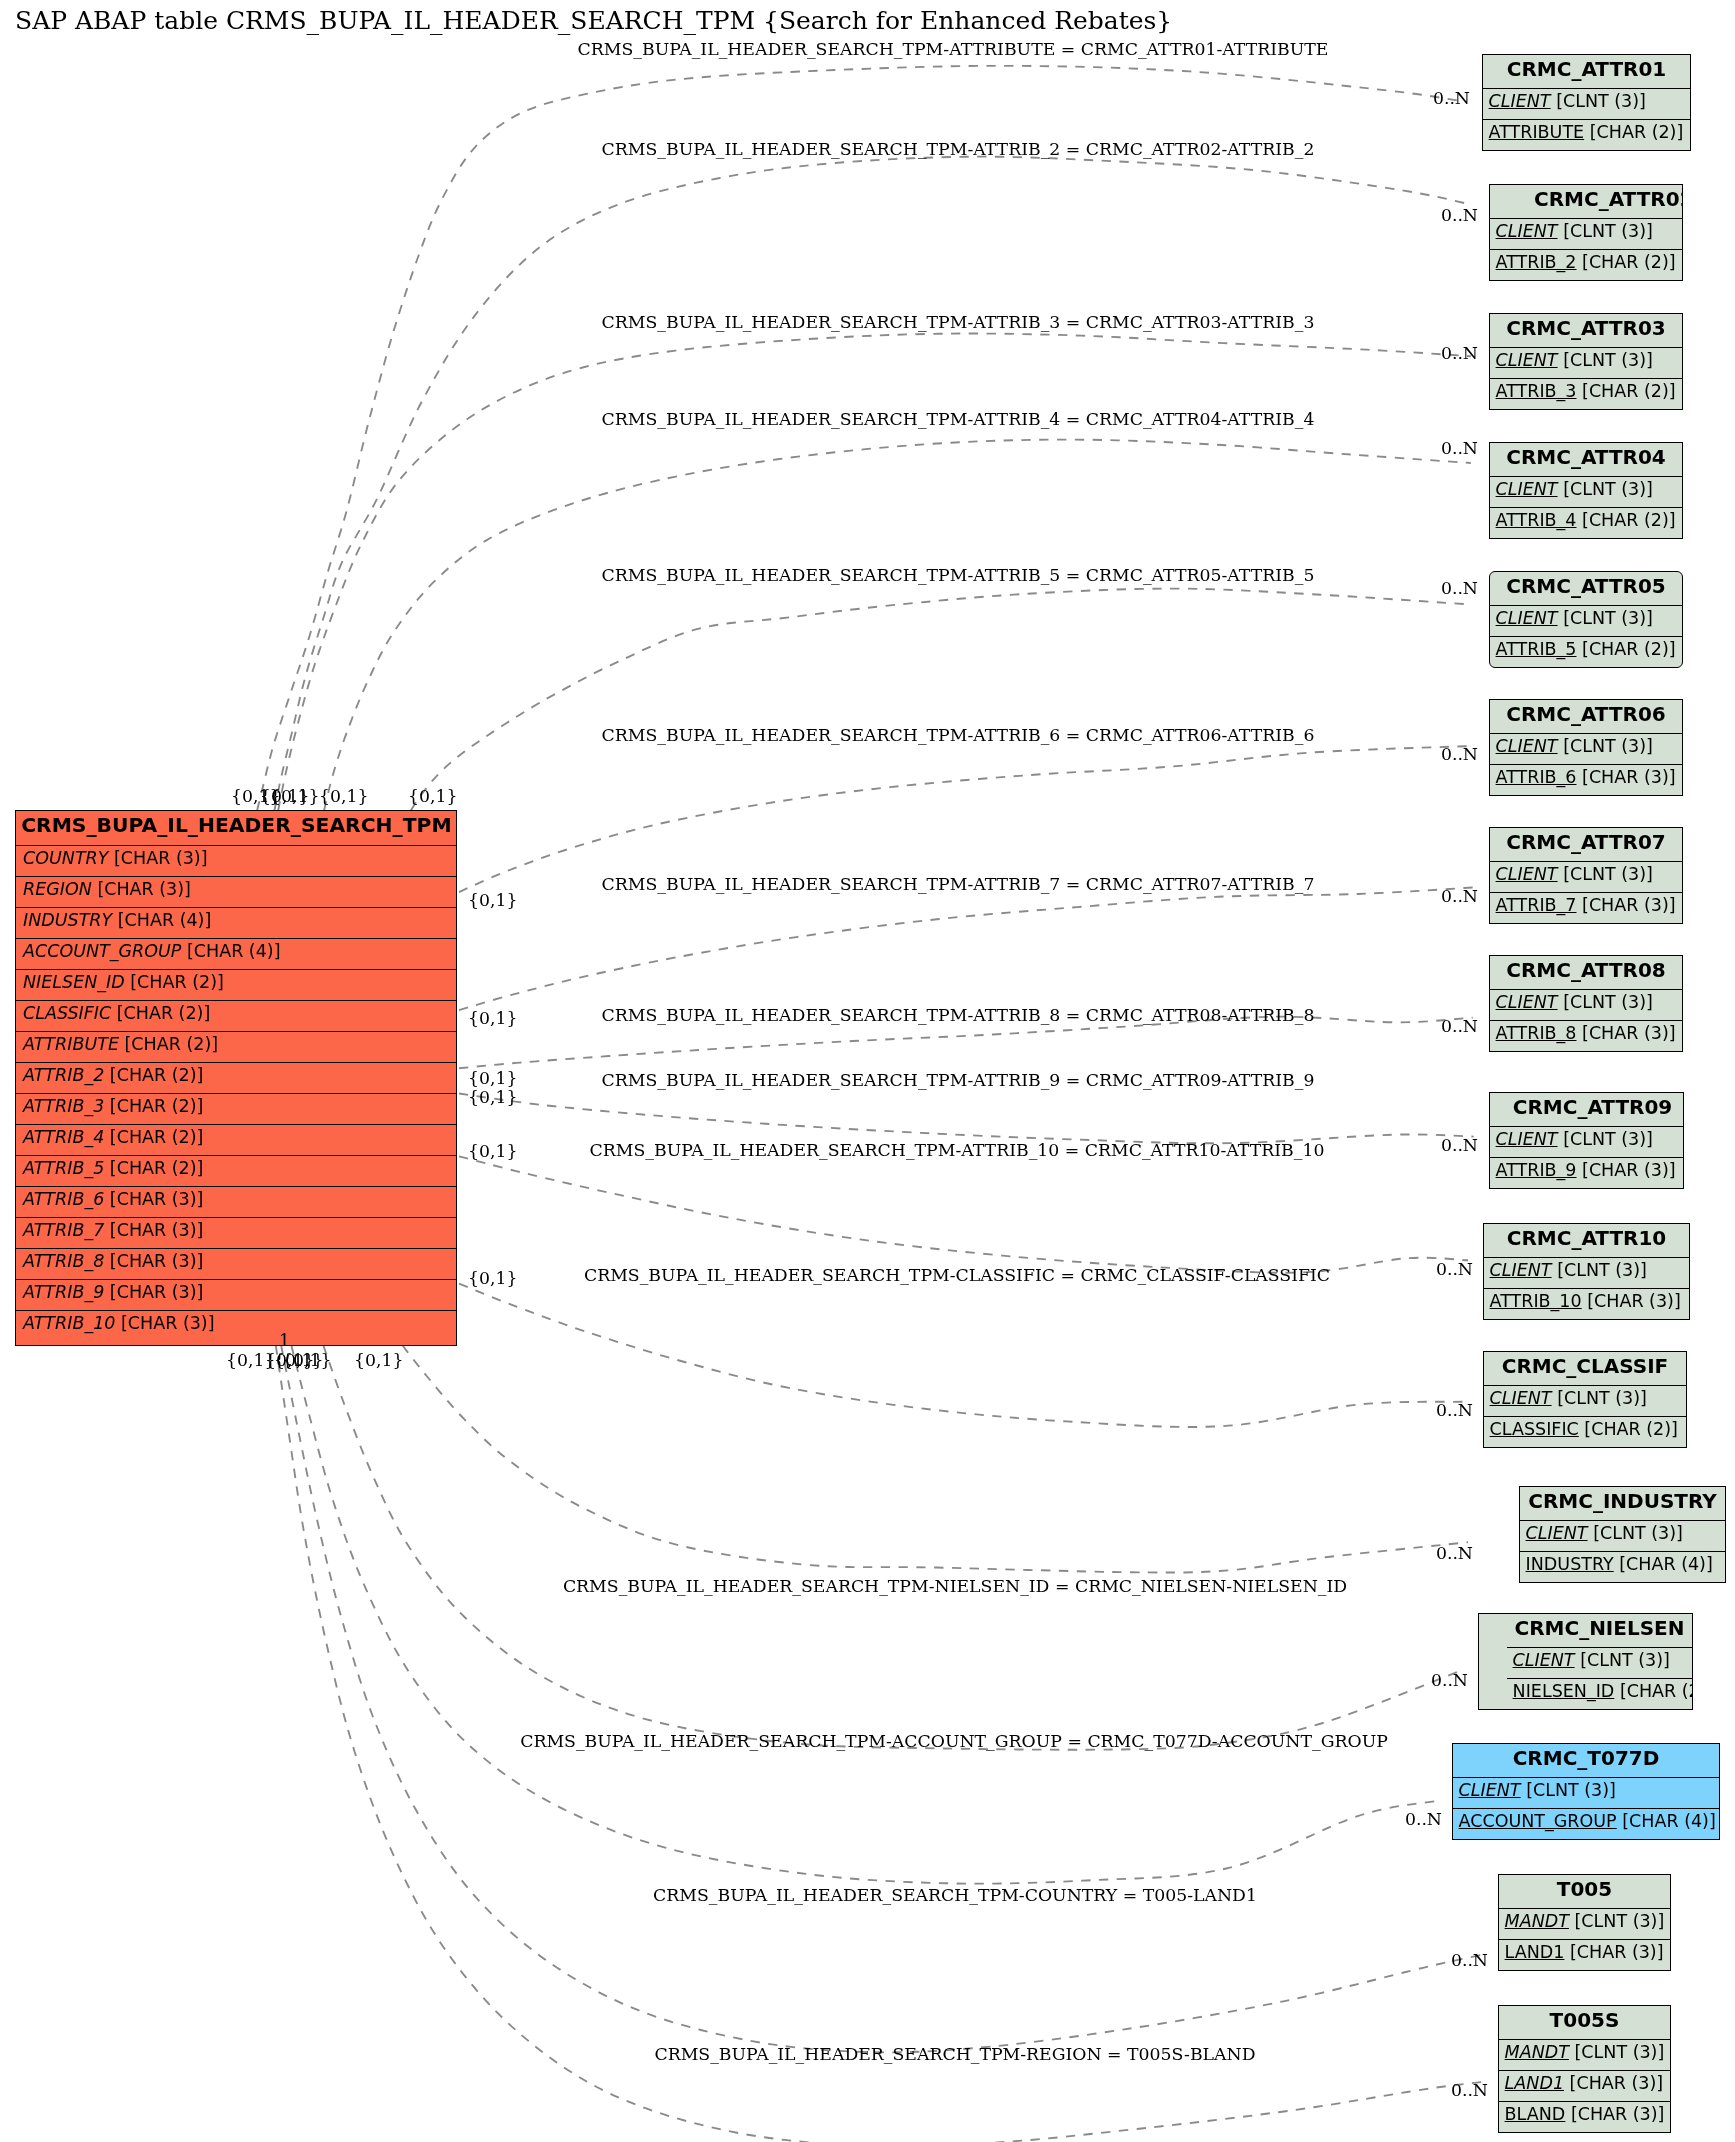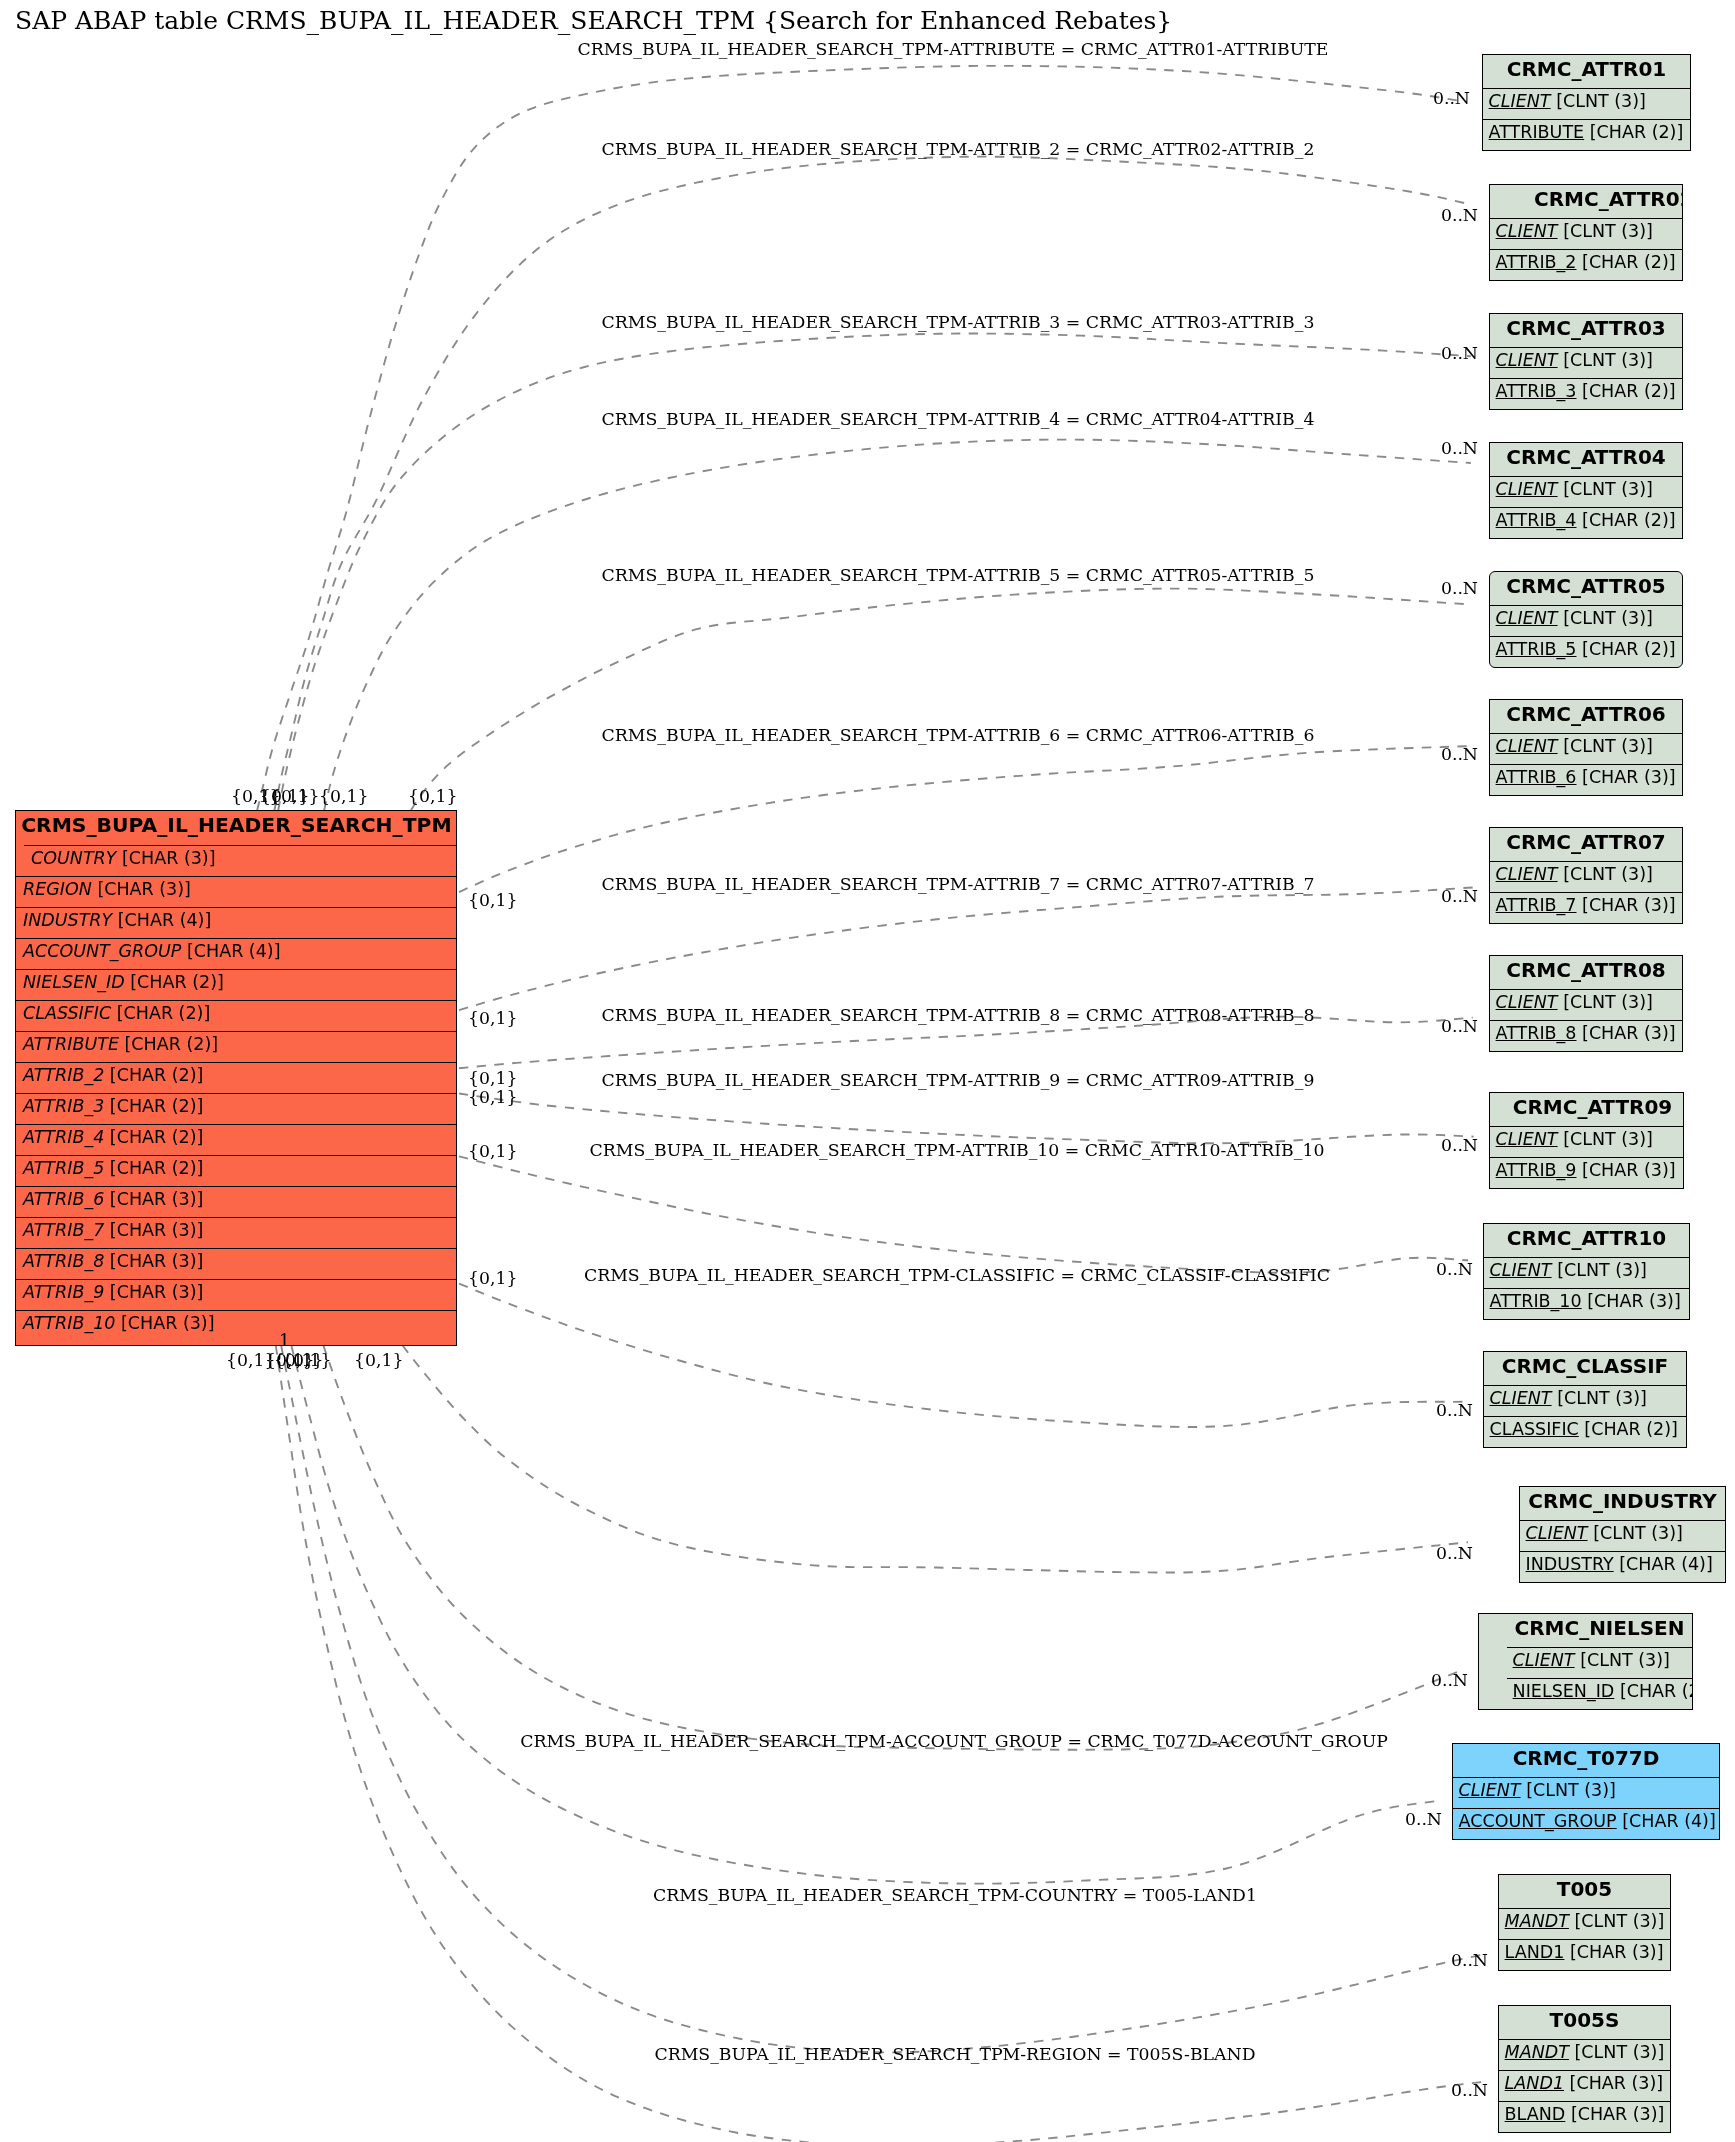--- a/index.html
+++ b/index.html
@@ -43,21 +43,21 @@
 <path d="M490.0,1370.0 C499.2,1373.7 523.0,1383.7 545.0,1392.0 C567.0,1400.3 592.0,1410.0 622.0,1420.0 C652.0,1430.0 688.5,1441.8 725.0,1452.0 C761.5,1462.2 798.0,1472.5 841.0,1481.0 C884.0,1489.5 933.5,1497.0 983.0,1503.0 C1032.5,1509.0 1084.2,1513.8 1138.0,1517.0 C1191.8,1520.2 1254.0,1525.0 1306.0,1522.0 C1358.0,1519.0 1406.5,1503.3 1450.0,1499.0 C1493.5,1494.7 1547.5,1496.5 1567.0,1496.0" fill="none" stroke="#8a8a8a" stroke-width="2" stroke-dasharray="10,9"></path>
 <path d="M429.7,1436.0 C433.9,1441.3 444.1,1455.0 455.0,1468.0 C465.9,1481.0 480.0,1498.7 495.0,1514.0 C510.0,1529.3 524.2,1544.3 545.0,1560.0 C565.8,1575.7 590.8,1593.3 620.0,1608.0 C649.2,1622.7 680.0,1637.7 720.0,1648.0 C760.0,1658.3 813.3,1665.8 860.0,1670.0 C906.7,1674.2 942.2,1671.7 1000.0,1673.0 C1057.8,1674.3 1155.2,1677.5 1207.0,1678.0 C1258.8,1678.5 1276.3,1678.7 1311.0,1676.0 C1345.7,1673.3 1372.3,1667.0 1415.0,1662.0 C1457.7,1657.0 1541.7,1648.7 1567.0,1646.0" fill="none" stroke="#8a8a8a" stroke-width="2" stroke-dasharray="10,9"></path>
 <path d="M345.2,1436.0 C349.0,1446.7 359.2,1476.8 368.0,1500.0 C376.8,1523.2 386.7,1550.0 398.0,1575.0 C409.3,1600.0 419.8,1625.0 436.0,1650.0 C452.2,1675.0 471.0,1701.7 495.0,1725.0 C519.0,1748.3 547.5,1771.7 580.0,1790.0 C612.5,1808.3 646.7,1823.3 690.0,1835.0 C733.3,1846.7 788.3,1854.8 840.0,1860.0 C891.7,1865.2 938.8,1864.8 1000.0,1866.0 C1061.2,1867.2 1155.2,1868.0 1207.0,1867.0 C1258.8,1866.0 1276.3,1864.8 1311.0,1860.0 C1345.7,1855.2 1373.2,1851.0 1415.0,1838.0 C1456.8,1825.0 1537.5,1791.3 1562.0,1782.0" fill="none" stroke="#8a8a8a" stroke-width="2" stroke-dasharray="10,9"></path>
 <path d="M311.0,1436.0 C314.2,1448.3 322.7,1482.7 330.0,1510.0 C337.3,1537.3 345.3,1570.0 355.0,1600.0 C364.7,1630.0 374.7,1659.7 388.0,1690.0 C401.3,1720.3 416.3,1753.3 435.0,1782.0 C453.7,1810.7 474.2,1838.2 500.0,1862.0 C525.8,1885.8 555.0,1906.7 590.0,1925.0 C625.0,1943.3 665.0,1959.5 710.0,1972.0 C755.0,1984.5 810.0,1993.7 860.0,2000.0 C910.0,2006.3 960.0,2008.8 1010.0,2010.0 C1060.0,2011.2 1110.0,2009.7 1160.0,2007.0 C1210.0,2004.3 1261.7,2005.5 1310.0,1994.0 C1358.3,1982.5 1412.7,1950.0 1450.0,1938.0 C1487.3,1926.0 1520.0,1924.7 1534.0,1922.0" fill="none" stroke="#8a8a8a" stroke-width="2" stroke-dasharray="10,9"></path>
 <path d="M300.1,1436.0 C302.9,1450.0 310.7,1489.3 317.0,1520.0 C323.3,1550.7 330.2,1585.8 338.0,1620.0 C345.8,1654.2 354.0,1689.7 364.0,1725.0 C374.0,1760.3 384.8,1797.8 398.0,1832.0 C411.2,1866.2 425.7,1899.0 443.0,1930.0 C460.3,1961.0 479.2,1991.3 502.0,2018.0 C524.8,2044.7 550.3,2068.8 580.0,2090.0 C609.7,2111.2 643.3,2130.3 680.0,2145.0 C716.7,2159.7 760.0,2170.5 800.0,2178.0 C840.0,2185.5 880.0,2188.7 920.0,2190.0 C960.0,2191.3 993.3,2190.0 1040.0,2186.0 C1086.7,2182.0 1145.0,2174.3 1200.0,2166.0 C1255.0,2157.7 1316.7,2147.0 1370.0,2136.0 C1423.3,2125.0 1484.5,2108.3 1520.0,2100.0 C1555.5,2091.7 1572.5,2088.3 1583.0,2086.0" fill="none" stroke="#8a8a8a" stroke-width="2" stroke-dasharray="10,9"></path>
 <path d="M294.4,1436.0 C296.7,1451.3 302.9,1494.3 308.0,1528.0 C313.1,1561.7 318.3,1600.7 325.0,1638.0 C331.7,1675.3 339.2,1713.7 348.0,1752.0 C356.8,1790.3 366.0,1830.0 378.0,1868.0 C390.0,1906.0 403.7,1944.3 420.0,1980.0 C436.3,2015.7 454.0,2050.7 476.0,2082.0 C498.0,2113.3 523.0,2142.7 552.0,2168.0 C581.0,2193.3 612.8,2216.3 650.0,2234.0 C687.2,2251.7 730.8,2264.7 775.0,2274.0 C819.2,2283.3 867.5,2287.8 915.0,2290.0 C962.5,2292.2 1009.8,2290.0 1060.0,2287.0 C1110.2,2284.0 1162.3,2277.8 1216.0,2272.0 C1269.7,2266.2 1331.3,2259.0 1382.0,2252.0 C1432.7,2245.0 1486.5,2235.0 1520.0,2230.0 C1553.5,2225.0 1572.5,2223.3 1583.0,2222.0" fill="none" stroke="#8a8a8a" stroke-width="2" stroke-dasharray="10,9"></path>
 </svg>
 
 <div class="entity" id="main-entity" style="left:15.4px;top:810px;width:442px;height:536px;background:#fc6649;">
 <div class="ent-header" style="height:34px;line-height:28.5px;font-size:20.3px;">CRMS_BUPA_IL_HEADER_SEARCH_TPM</div>
-<div class="ent-row" style="height:31px;line-height:25px;font-size:17.5px;padding-left:6.6px;margin-left:8px;"><span class="fname">COUNTRY</span> <span>[CHAR (3)]</span></div>
+<div class="ent-row" style="height:31px;line-height:25px;font-size:17.5px;padding-left:6.6px;"><span class="fname">COUNTRY</span> <span>[CHAR (3)]</span></div>
 <div class="ent-row" style="height:31px;line-height:25px;font-size:17.5px;padding-left:6.6px;"><span class="fname">REGION</span> <span>[CHAR (3)]</span></div>
 <div class="ent-row" style="height:31px;line-height:25px;font-size:17.5px;padding-left:6.6px;"><span class="fname">INDUSTRY</span> <span>[CHAR (4)]</span></div>
 <div class="ent-row" style="height:31px;line-height:25px;font-size:17.5px;padding-left:6.6px;"><span class="fname">ACCOUNT_GROUP</span> <span>[CHAR (4)]</span></div>
 <div class="ent-row" style="height:31px;line-height:25px;font-size:17.5px;padding-left:6.6px;"><span class="fname">NIELSEN_ID</span> <span>[CHAR (2)]</span></div>
 <div class="ent-row" style="height:31px;line-height:25px;font-size:17.5px;padding-left:6.6px;"><span class="fname">CLASSIFIC</span> <span>[CHAR (2)]</span></div>
 <div class="ent-row" style="height:31px;line-height:25px;font-size:17.5px;padding-left:6.6px;"><span class="fname">ATTRIBUTE</span> <span>[CHAR (2)]</span></div>
 <div class="ent-row" style="height:31px;line-height:25px;font-size:17.5px;padding-left:6.6px;"><span class="fname">ATTRIB_2</span> <span>[CHAR (2)]</span></div>
 <div class="ent-row" style="height:31px;line-height:25px;font-size:17.5px;padding-left:6.6px;"><span class="fname">ATTRIB_3</span> <span>[CHAR (2)]</span></div>
 <div class="ent-row" style="height:31px;line-height:25px;font-size:17.5px;padding-left:6.6px;"><span class="fname">ATTRIB_4</span> <span>[CHAR (2)]</span></div>
 <div class="ent-row" style="height:31px;line-height:25px;font-size:17.5px;padding-left:6.6px;"><span class="fname">ATTRIB_5</span> <span>[CHAR (2)]</span></div>
@@ -181,20 +181,21 @@
 <div class="card-right" style="left:1478px;top:886px;">0..N</div>
 <div class="rel-label" style="left:958px;top:1005px;">CRMS_BUPA_IL_HEADER_SEARCH_TPM-ATTRIB_8 = CRMC_ATTR08-ATTRIB_8</div>
 <div class="card-right" style="left:1478px;top:1016px;">0..N</div>
 <div class="rel-label" style="left:958px;top:1070px;">CRMS_BUPA_IL_HEADER_SEARCH_TPM-ATTRIB_9 = CRMC_ATTR09-ATTRIB_9</div>
 <div class="card-right" style="left:1478px;top:1135px;">0..N</div>
 <div class="rel-label" style="left:957px;top:1140px;">CRMS_BUPA_IL_HEADER_SEARCH_TPM-ATTRIB_10 = CRMC_ATTR10-ATTRIB_10</div>
 <div class="card-right" style="left:1473px;top:1259px;">0..N</div>
 <div class="rel-label" style="left:957px;top:1265px;">CRMS_BUPA_IL_HEADER_SEARCH_TPM-CLASSIFIC = CRMC_CLASSIF-CLASSIFIC</div>
 <div class="card-right" style="left:1473px;top:1400px;">0..N</div>
 <div class="card-right" style="left:1473px;top:1543px;">0..N</div>
+<div class="rel-label" style="left:955px;top:1576px;">CRMS_BUPA_IL_HEADER_SEARCH_TPM-NIELSEN_ID = CRMC_NIELSEN-NIELSEN_ID</div>
 <div class="card-right" style="left:1468px;top:1670px;">0..N</div>
 <div class="rel-label" style="left:954px;top:1731px;">CRMS_BUPA_IL_HEADER_SEARCH_TPM-ACCOUNT_GROUP = CRMC_T077D-ACCOUNT_GROUP</div>
 <div class="card-right" style="left:1442px;top:1809px;">0..N</div>
 <div class="rel-label" style="left:955px;top:1885px;">CRMS_BUPA_IL_HEADER_SEARCH_TPM-COUNTRY = T005-LAND1</div>
 <div class="card-right" style="left:1488px;top:1950px;">0..N</div>
 <div class="rel-label" style="left:955px;top:2044px;">CRMS_BUPA_IL_HEADER_SEARCH_TPM-REGION = T005S-BLAND</div>
 <div class="card-right" style="left:1488px;top:2080px;">0..N</div>
 
 <div class="card-label" style="left:231px;top:786px;">{0,1}</div>
 <div class="card-label" style="left:260px;top:786px;">{0,1}</div>

